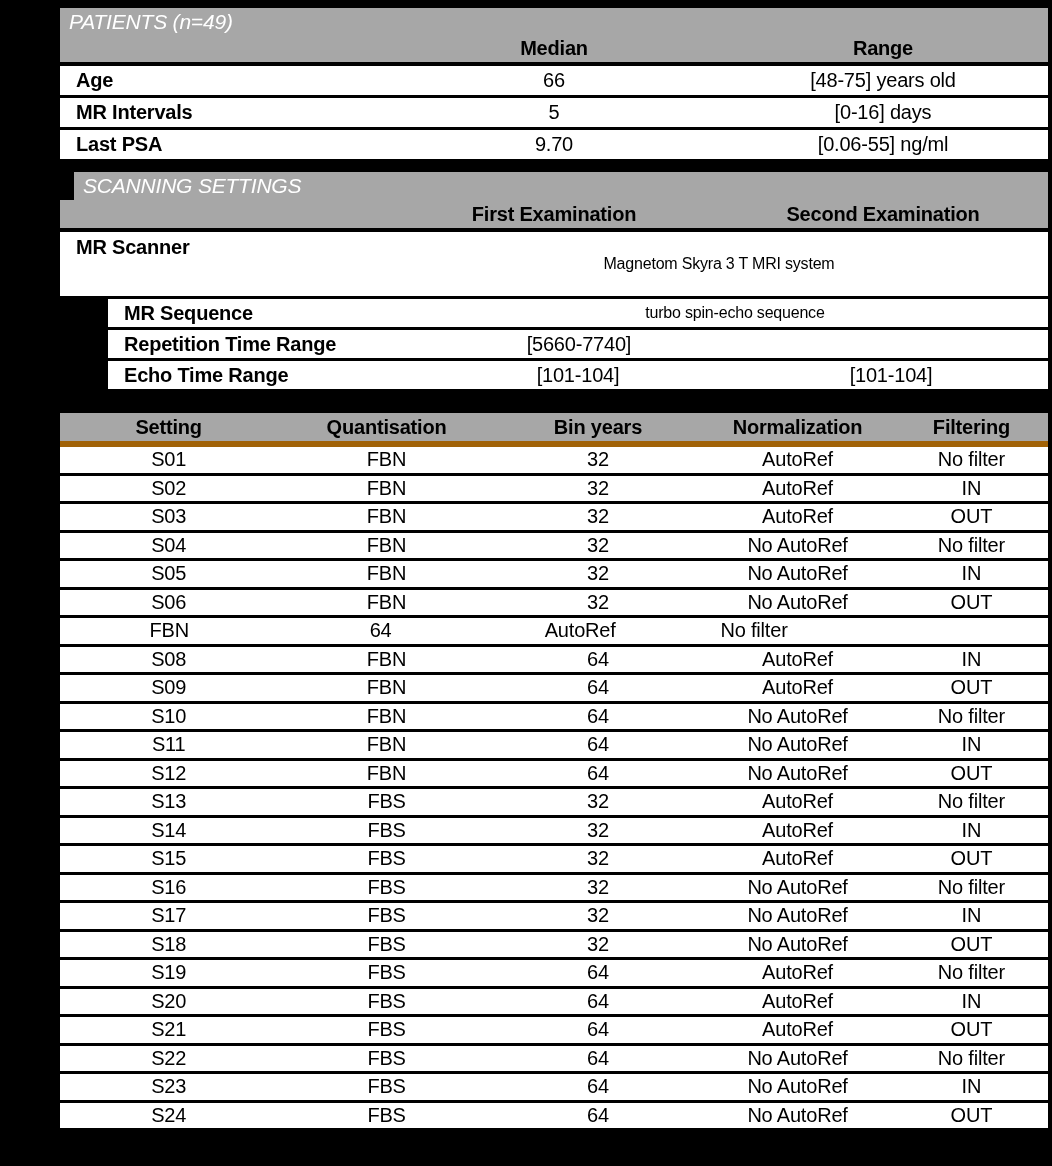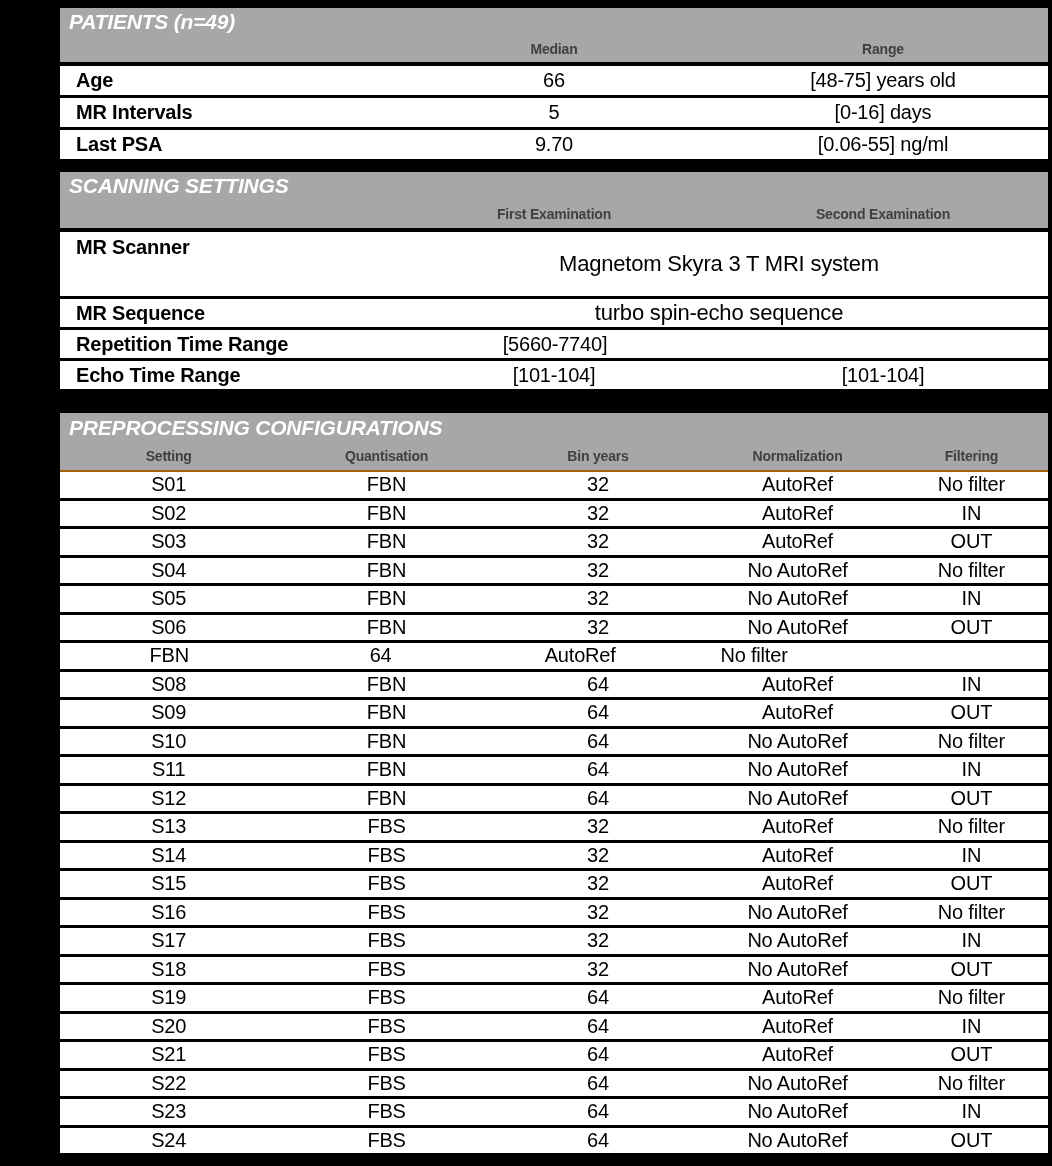--- a/index.html
+++ b/index.html
@@ -25,61 +25,61 @@
   .tbl { width: 100%; }
   .title-row {
     background: #a7a7a7;
     display: flex;
     align-items: center;
     padding-left: 9px;
     box-sizing: border-box;
   }
   .title-row .title {
     color: #ffffff;
-    font-weight: bold;
+    font-weight: normal;
     font-style: italic;
     font-size: 21px;
     letter-spacing: -0.2px;
   }
   .cols {
     background: #a7a7a7;
     display: flex;
     box-sizing: border-box;
   }
   .cols .col {
-    color: #404040;
+    color: #000000;
     font-weight: bold;
-    font-size: 14px;
+    font-size: 20px;
     display: flex;
     align-items: center;
     justify-content: center;
     text-align: center;
     box-sizing: border-box;
     letter-spacing: -0.2px;
   }
   .s1 .title-row { height: 27px; }
   .s1 .cols { height: 27px; }
-  .s2 .title-row { height: 28px; }
+  .s2 .title-row { height: 28px; margin-left: 14px; }
   .s2 .cols { height: 28px; }
   .s3 .title-row { height: 29px; }
   .s3 .cols { height: 28px; }
 
   .rows { width: 100%; }
   .s1 .rows, .s2 .rows { border-top: 4px solid #000000; }
-  .s3 .rows { border-top: 2px solid #a16207; }
+  .s3 .rows { border-top: 6px solid #a16207; }
 
   .row {
     background: #ffffff;
     display: flex;
     border-bottom: 3px solid #000000;
     box-sizing: content-box;
   }
   .rows .row:last-child { border-bottom: none; }
   .s1 .row { height: 29px; }
-  .s2 .row.h28 { height: 28px; }
+  .s2 .row.h28 { height: 28px; margin-left: 48px; }
   .s2 .row.tall { height: 64px; }
   .s3 .row { height: 25.5px; }
 
   .cell {
     display: flex;
     align-items: center;
     box-sizing: border-box;
     font-size: 20px;
     letter-spacing: -0.2px;
     overflow: hidden;
@@ -91,21 +91,21 @@
     justify-content: flex-start;
   }
   .label-cell.top { align-items: flex-start; padding-top: 4px; }
 
   
   .w1 { width: 33.4%; padding-left: 16px; }
   .w2 { width: 33.2%; }
   .w3 { width: 33.4%; }
   .span23 { width: 66.6%; }
   .span-lines { width: 100%; text-align: center; }
-  .span-line { line-height: 30px; font-size: 22px; }
+  .span-line { line-height: 30px; font-size: 16px; }
 
   
   .c0 { width: 22.0%; }
   .c1 { width: 22.1%; }
   .c2 { width: 20.7%; }
   .c3 { width: 19.7%; }
   .c4 { width: 15.5%; }
 
   .gap { background: #000000; width: 100%; }
   .g1 { height: 13px; }
@@ -181,23 +181,20 @@
             <div class="cell label-cell w1">Echo Time Range</div>
             <div class="cell center w2">[101-104]</div>
             <div class="cell center w3">[101-104]</div>
           </div>
         </div>
     </section>
 
     <div class="gap g2"></div>
 
     <section class="tbl s3">
-      <div class="title-row">
-        <span class="title">PREPROCESSING CONFIGURATIONS</span>
-      </div>
       <div class="cols" id="prep-cols">
           <div class="col c0">Setting</div>
           <div class="col c1">Quantisation</div>
           <div class="col c2">Bin years</div>
           <div class="col c3">Normalization</div>
           <div class="col c4">Filtering</div>
         </div>
       <div class="rows" id="prep-rows">
           <div class="row">
             <div class="cell center c0">S01</div>

